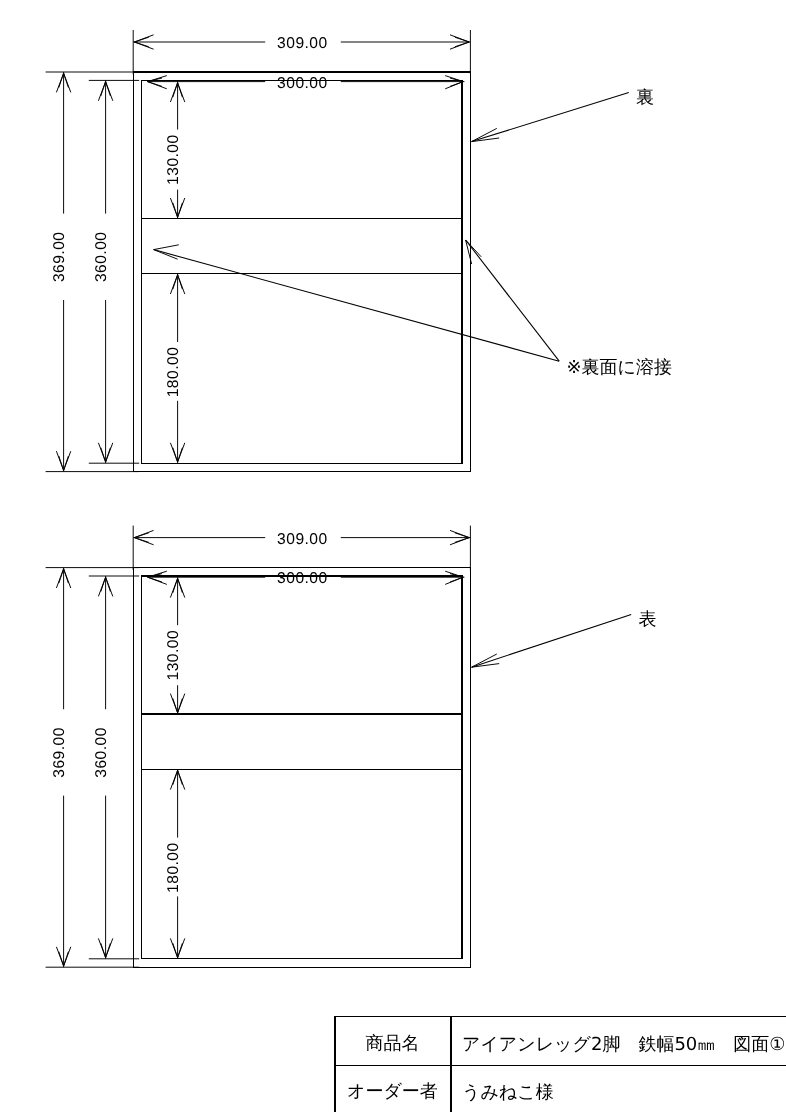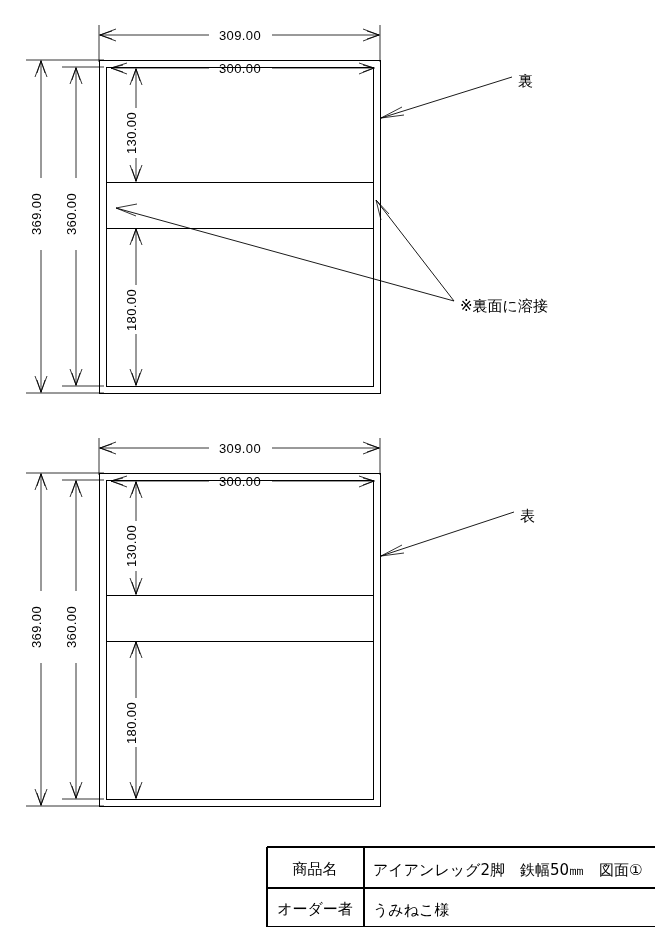--- a/index.html
+++ b/index.html
@@ -9,21 +9,21 @@
   }
   body {
     width: 655px;
     height: 927px;
     position: relative;
     font-family: "Liberation Sans", "DejaVu Sans", sans-serif;
     overflow: hidden;
   }
   #drawing-root {
     position: absolute;
-    left: 4px; top: 0;
+    left: 16px; top: 0;
     width: 522px;
     height: 927px;
   }
   svg.sheet {
     display: block;
     width: 655px;
     height: 927px;
   }
   .dim-text {
     font-family: "Liberation Sans", "DejaVu Sans", sans-serif;

